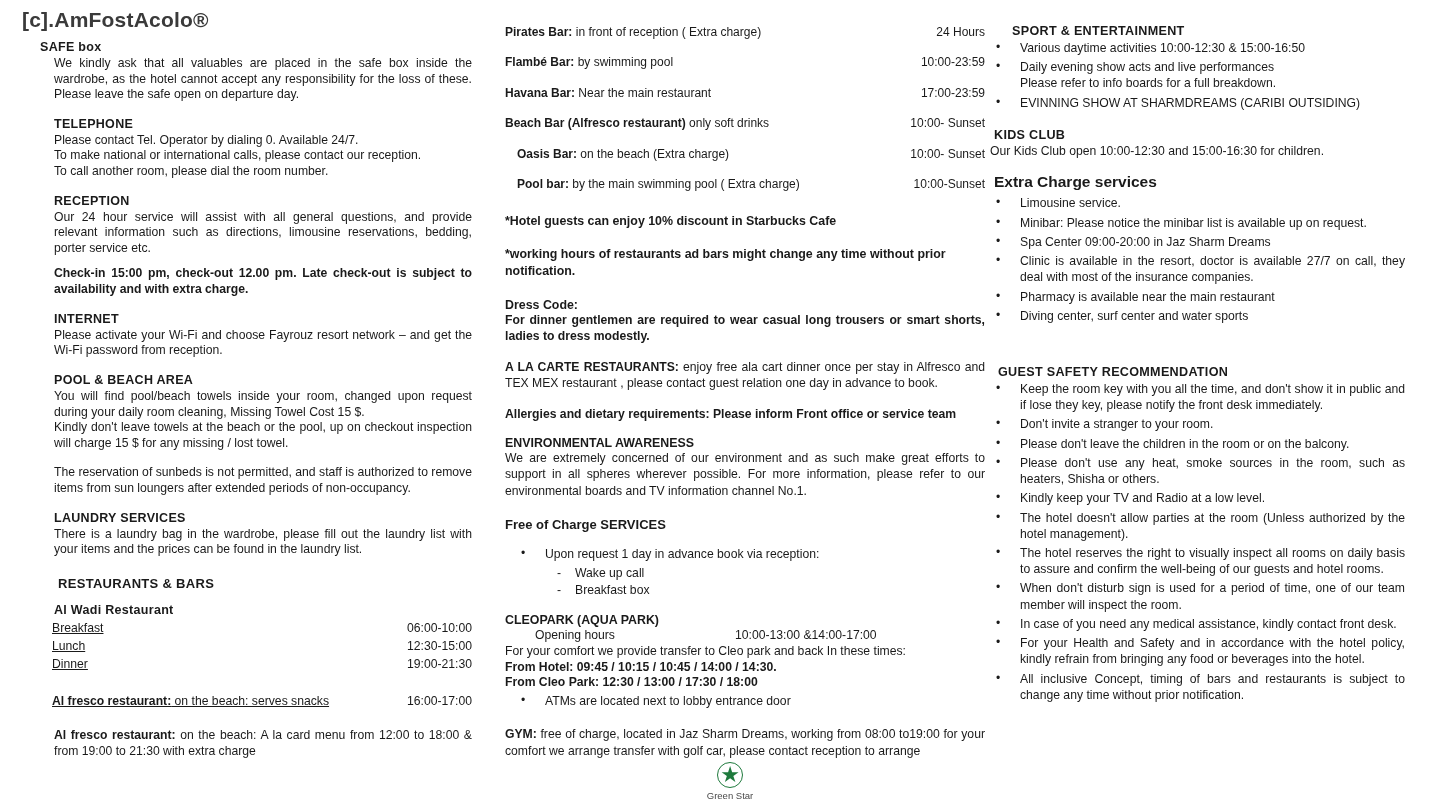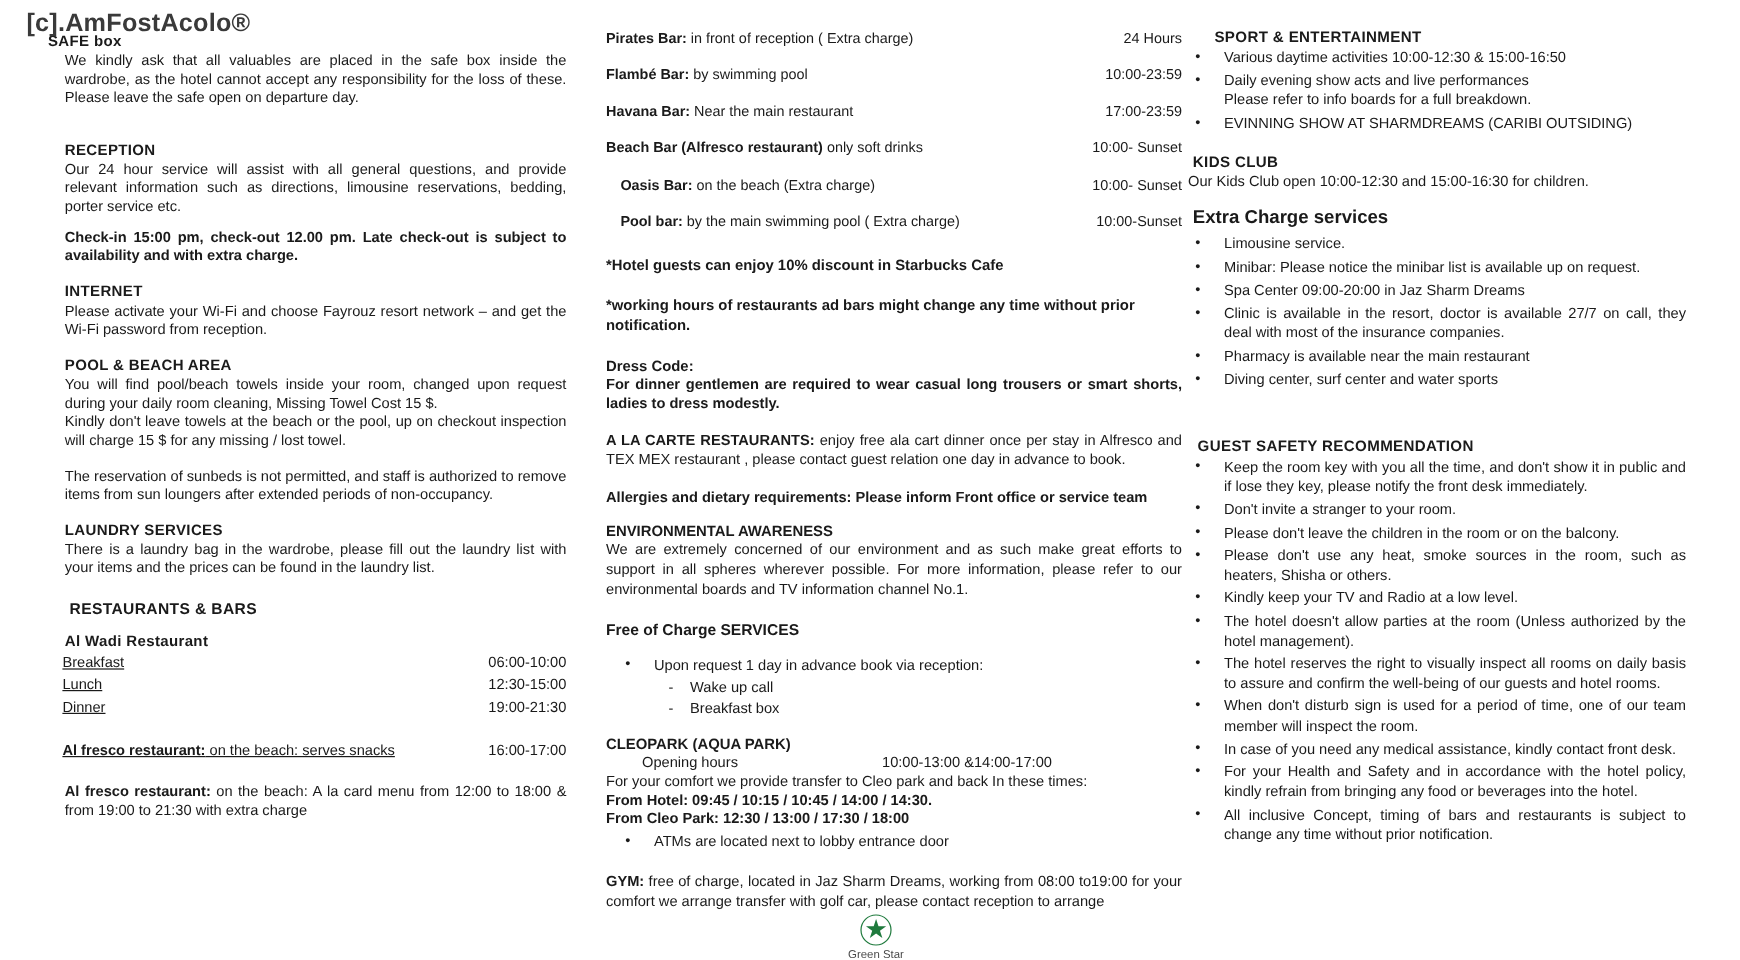--- a/index.html
+++ b/index.html
@@ -67,26 +67,32 @@
 <body>
 
 <div class="page">
 
   <div class="watermark">[c].AmFostAcolo®</div>
 
   <div class="col col1">
     <div style="height:26px"></div>
 
 
-    <div class="blk" style="margin-top:1px">
+    <div class="blk" style="margin-top:14px">
       <h3>SAFE box</h3>
       <div class="txt indent">We kindly ask that all valuables are placed in the safe box  inside the wardrobe, as the hotel cannot accept any responsibility for the loss of these. Please leave the safe open on departure day.</div>
     </div>
 
     <div class="sp14"></div>
+    <div class="blk">
+      <h3 class="indent">TELEPHONE</h3>
+      <div class="txt indent">Please contact Tel. Operator by dialing 0. Available 24/7.</div>
+      <div class="txt indent">To make national or international calls, please contact our reception.</div>
+      <div class="txt indent">To call another room, please dial the room number.</div>
+    </div>
 
     <div class="sp14"></div>
     <div class="blk">
       <h3 class="indent">RECEPTION</h3>
       <div class="txt indent">Our 24 hour service will assist with all general questions, and provide relevant information such as directions,  limousine reservations, bedding, porter service etc.</div>
       <div class="sp10"></div>
       <div class="txt indent bold">Check-in 15:00 pm, check-out 12.00 pm. Late check-out is subject to availability and with extra charge.</div>
     </div>
 
     <div class="sp14"></div>

